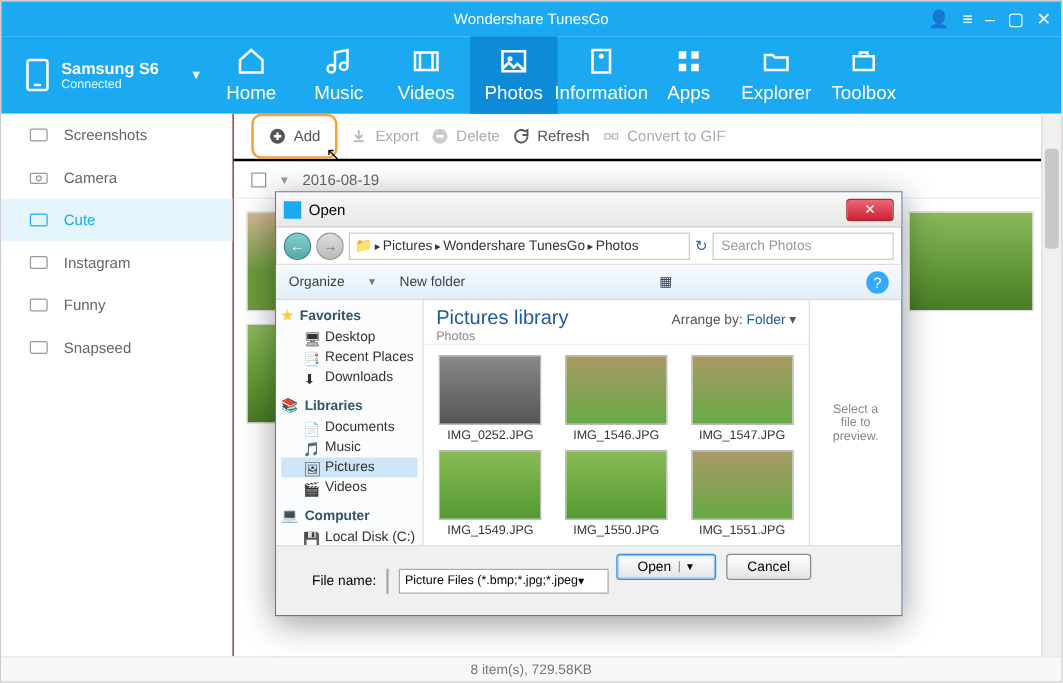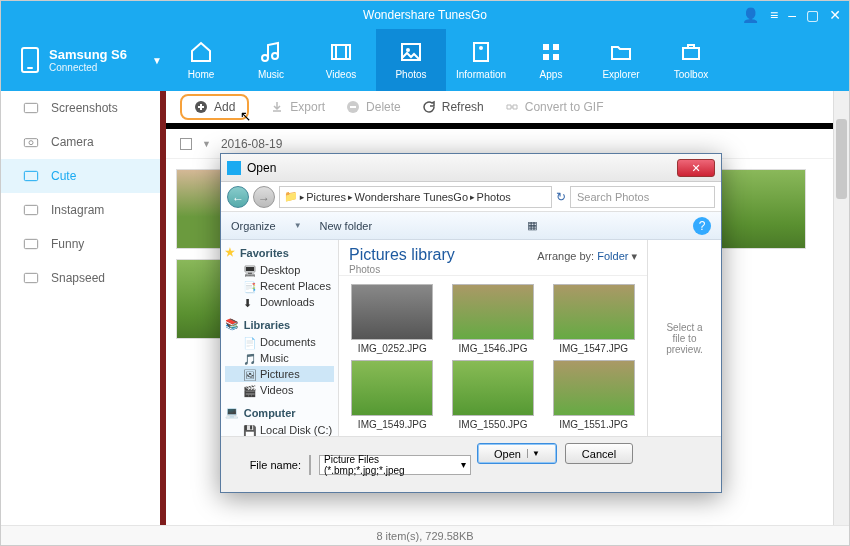--- a/index.html
+++ b/index.html
@@ -8,31 +8,31 @@
 .titlebar-controls{position:absolute;right:8px;display:flex;gap:10px;align-items:center}
 .titlebar-controls span{cursor:pointer;font-size:14px}
 .topnav{height:62px;background:#1baaf1;display:flex;align-items:stretch}
 .device{width:165px;display:flex;align-items:center;gap:10px;padding-left:20px;color:#fff}
 .device-icon{width:18px;height:26px;border:2px solid #fff;border-radius:3px;position:relative}
 .device-icon:after{content:"";position:absolute;bottom:2px;left:50%;transform:translateX(-50%);width:6px;height:2px;background:#fff;border-radius:1px}
 .device-name{font-size:13px;font-weight:700}
 .device-status{font-size:10px;opacity:.9}
 .device-caret{margin-left:15px;font-size:10px}
 .nav-items{display:flex;flex:1}
-.nav-item{width:70px;display:flex;flex-direction:column;align-items:center;justify-content:center;gap:5px;color:#fff;font-size:10px;cursor:pointer}
+.nav-item{width:70px;display:flex;flex-direction:column;align-items:center;justify-content:center;gap:5px;color:#fff;font-size:15px;cursor:pointer}
 .nav-item.active{background:#0e8bd8}
 .nav-item svg{width:24px;height:24px;fill:#fff}
 .main{display:flex;height:calc(100% - 110px)}
-.sidebar{width:165px;border-right:6px solid #7f1d1d;background:#fff}
+.sidebar{width:186px;border-right:1px solid #7f1d1d;background:#fff}
 .sidebar-item{height:34px;display:flex;align-items:center;gap:12px;padding-left:22px;font-size:12px;color:#666;cursor:pointer}
 .sidebar-item.active{background:#e4f5fd;color:#1baaf1}
 .sidebar-item svg{width:16px;height:14px;fill:none;stroke:#999;stroke-width:1.5}
 .sidebar-item.active svg{stroke:#1baaf1}
 .content{flex:1;position:relative}
-.toolbar{height:38px;display:flex;align-items:center;padding-left:14px;gap:21px;border-bottom:6px solid #000000}
+.toolbar{height:38px;display:flex;padding-left:14px;gap:10px;border-bottom:2px solid #000000}
 .tool{display:flex;align-items:center;gap:6px;font-size:12px;color:#aaa;cursor:pointer}
 .tool.enabled{color:#555}
 .tool svg{width:14px;height:14px}
 .add-highlight{border:2px solid #f7a13a;border-radius:8px;padding:4px 12px;position:relative}
 .cursor-icon{position:absolute;right:-4px;bottom:-6px;font-size:14px;color:#000}
 .date-row{height:30px;display:flex;align-items:center;gap:10px;padding-left:14px;border-bottom:1px solid #f0f0f0;font-size:12px;color:#666}
 .checkbox{width:12px;height:12px;border:1px solid #999;background:#fff}
 .caret{font-size:9px;color:#999}
 .thumbs{display:flex;flex-wrap:wrap;gap:10px;padding:10px}
 .thumb{width:100px;height:80px;background:linear-gradient(180deg,#8ab85a 0%,#5a9030 70%,#4a7a28 100%);border:1px solid #ddd;position:relative}
@@ -69,21 +69,21 @@
 .file{text-align:center;font-size:10px;color:#333}
 .fthumb{width:82px;height:56px;margin:0 auto 3px;border:1px solid #bbb;background:linear-gradient(180deg,#7a6,#485)}
 .fthumb.v1{background:linear-gradient(180deg,#888,#555)}
 .fthumb.v2{background:linear-gradient(180deg,#a96,#6a4)}
 .fthumb.v3{background:linear-gradient(180deg,#8b5,#593)}
 .dlg-preview{width:74px;border-left:1px solid #e0e0e0;display:flex;align-items:center;justify-content:center;text-align:center;font-size:10px;color:#888;padding:22px}
 .dlg-bottom{height:56px;border-top:1px solid #e0e0e0;background:#f0f0f0;padding:6px 10px;display:flex;gap:6px}
 .row{display:flex;align-items:center;gap:8px;font-size:11px}
 .row label{width:70px;text-align:right}
 .combo{flex:1;height:20px;border:1px solid #aaa;background:#fff}
-.filter{width:152px;height:20px;border:1px solid #aaa;background:#fff;font-size:10px;display:flex;align-items:center;padding:0 4px}
+.filter{width:168px;height:20px;border:1px solid #aaa;background:#fff;font-size:10px;display:flex;align-items:center;padding:0 4px}
 .btns{display:flex;gap:8px;justify-content:flex-end}
 .winbtn{height:21px;padding:0 16px;border:1px solid #888;background:linear-gradient(180deg,#fefefe,#e4e4e4);font-size:11px;border-radius:3px;cursor:pointer;display:flex;align-items:center}
 .winbtn.primary{border-color:#3b8dde;box-shadow:0 0 0 1px #8ec6f7 inset}
 .split{border-left:1px solid #999;margin-left:6px;padding-left:4px;font-size:8px}
 .scroller{position:absolute;right:0;top:0;bottom:0;width:16px;background:#f0f0f0;border-left:1px solid #ddd}
 .scroller-thumb{position:absolute;top:28px;left:2px;right:2px;height:80px;background:#c8c8c8;border-radius:3px}
 </style>
 </head>
 <body>
 

